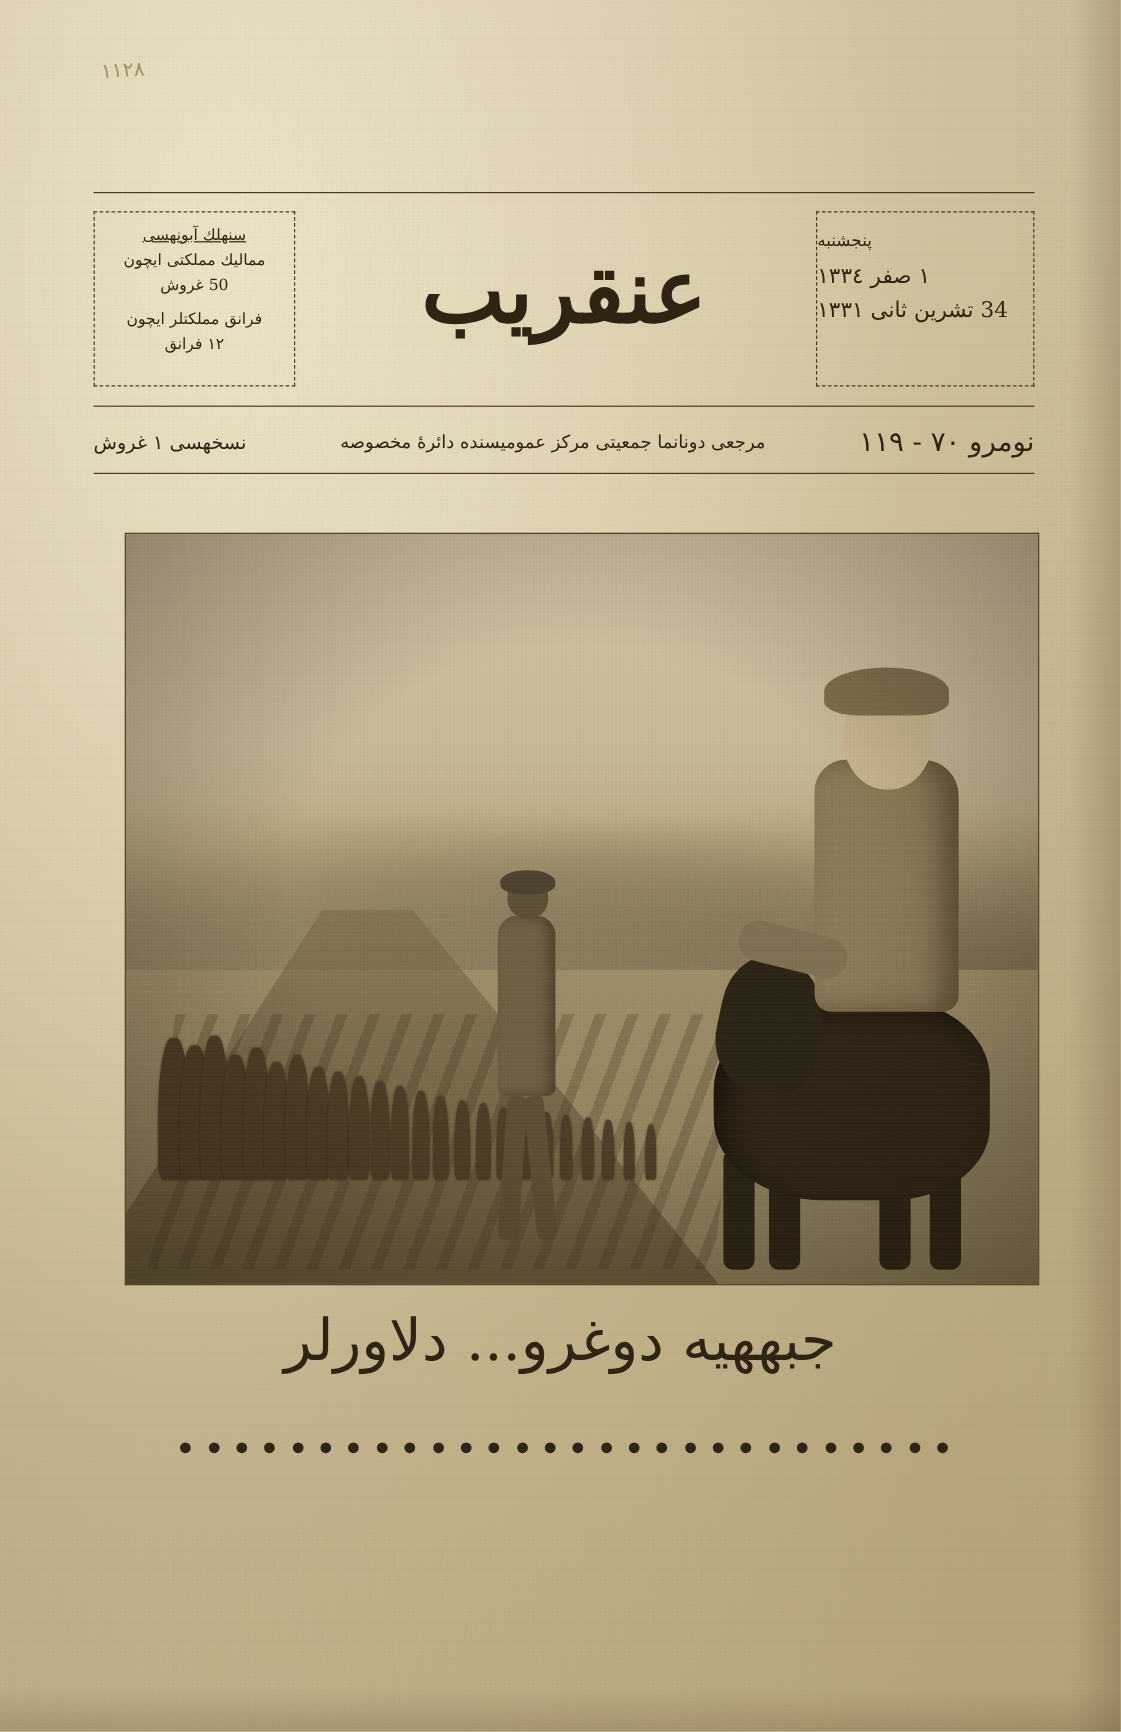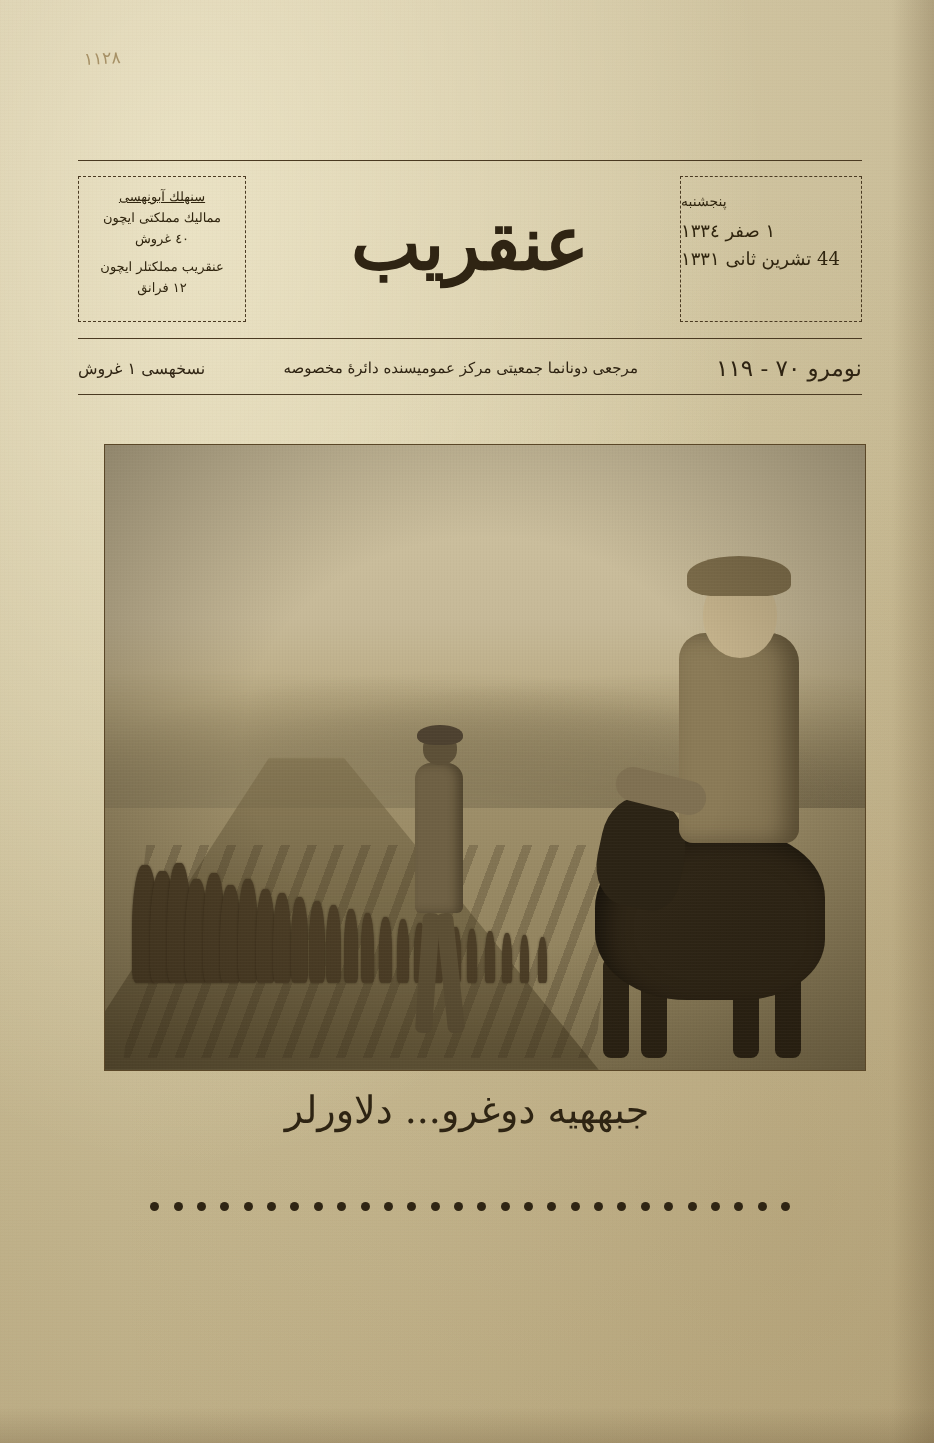--- a/index.html
+++ b/index.html
@@ -364,21 +364,21 @@
       repeating-linear-gradient(90deg, rgba(40,30,12,0.08) 0px, rgba(40,30,12,0.08) 1px, rgba(0,0,0,0) 1px, rgba(0,0,0,0) 3px);
     pointer-events: none;
   }
 
   .caption {
     position: absolute;
     top: 1088px;
     left: 0; right: 0;
     text-align: center;
     font-family: "DejaVu Serif", serif;
-    font-size: 38px;
+    font-size: 48px;
     color: #2e2413;
     letter-spacing: 1px;
   }
 
   .dot-divider {
     position: absolute;
     top: 1196px;
     left: 150px;
     width: 640px;
     height: 20px;
@@ -417,31 +417,31 @@
   <div class="archive-num">١١٢٨</div>
 
 
   <div class="rule r1"></div>
 
   <div class="masthead">
 
     <div class="date-box">
       <div class="date-day">پنجشنبه</div>
       <div class="date-hijri">١ صفر ١٣٣٤</div>
-      <div class="date-rumi">44 تشرين ثانى ١٣٣١</div>
+      <div class="date-rumi">34 تشرين ثانى ١٣٣١</div>
     </div>
 
     <div class="title-word">عنقريب</div>
 
     <div class="subs-box">
       <div class="subs-head">سنهلك آبونهسى</div>
       <div>مماليك مملكتى ايچون</div>
-      <div>٤٠ غروش</div>
+      <div>50 غروش</div>
       <div class="subs-sep"></div>
-      <div>عنقريب مملكتلر ايچون</div>
+      <div>فرانق مملكتلر ايچون</div>
       <div>١٢ فرانق</div>
     </div>
 
   </div>
 
   <div class="rule r2"></div>
 
   <div class="info-strip">
     <div class="issue-no">نومرو ٧٠ - ١١٩</div>
     <div class="office">مرجعى دونانما جمعيتى مركز عموميسنده دائرۀ مخصوصه</div>

